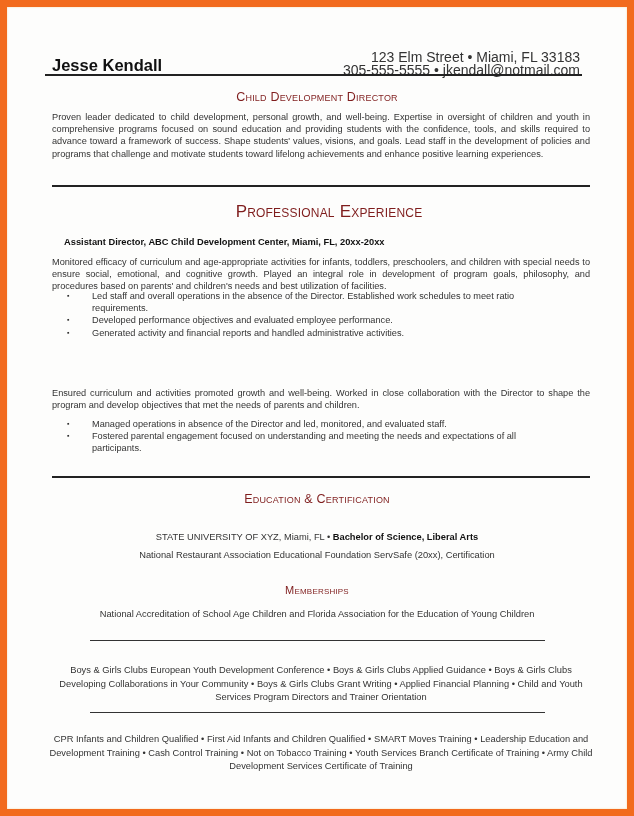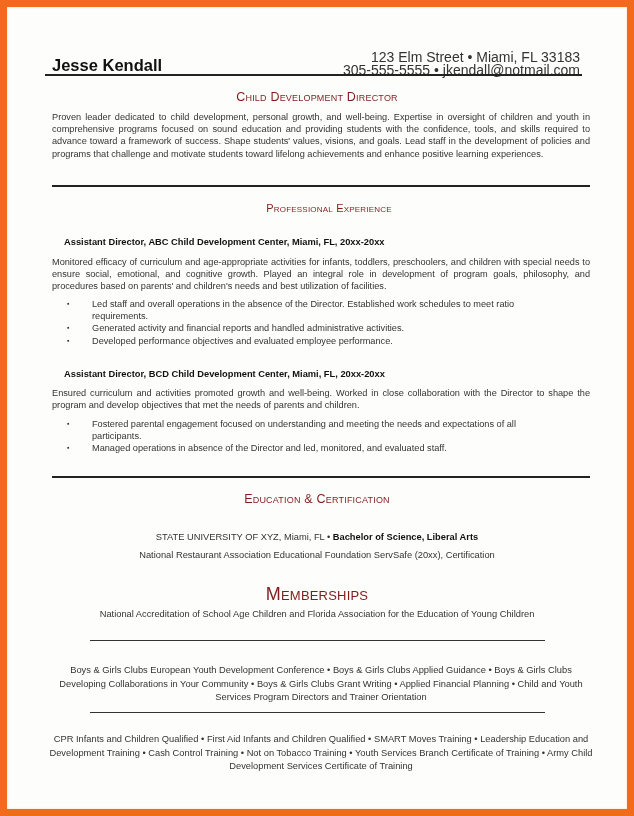--- a/index.html
+++ b/index.html
@@ -70,46 +70,45 @@
     <div>123 Elm Street • Miami, FL 33183</div>
     <div>305-555-5555 • jkendall@notmail.com</div>
   </div>
   <div class="abs rule" style="left:38px; width:537px; top:67px;"></div>
 
   <div class="abs sec-title" style="top:83px; font-size:12.5px;">Child Development Director</div>
   <div class="abs para" style="top:104px; left:45px;">Proven leader dedicated to child development, personal growth, and well-being. Expertise in oversight of children and youth in comprehensive programs focused on sound education and providing students with the confidence, tools, and skills required to advance toward a framework of success. Shape students' values, visions, and goals. Lead staff in the development of policies and programs that challenge and motivate students toward lifelong achievements and enhance positive learning experiences.</div>
 
   <div class="abs rule" style="left:45px; width:538px; top:178px;"></div>
 
-  <div class="abs sec-title" style="top:195px; font-size:11px;padding-left:24px;">Professional Experience</div>
+  <div class="abs sec-title" style="top:195px; font-size:17px;padding-left:24px;">Professional Experience</div>
 
   <div class="abs job-title" style="top:230px;">Assistant Director, ABC Child Development Center, Miami, FL, 20xx-20xx</div>
   <div class="abs para" style="top:249px;">Monitored efficacy of curriculum and age-appropriate activities for infants, toddlers, preschoolers, and children with special needs to ensure social, emotional, and cognitive growth. Played an integral role in development of program goals, philosophy, and procedures based on parents' and children's needs and best utilization of facilities.</div>
-  <ul class="bullets" style="top:291px;">
+  <ul class="bullets" style="top:283px;">
     <li>Led staff and overall operations in the absence of the Director. Established work schedules to meet ratio requirements.</li>
+    <li>Developed performance objectives and evaluated employee performance.</li>
     <li>Generated activity and financial reports and handled administrative activities.</li>
-    <li>Developed performance objectives and evaluated employee performance.</li>
   </ul>
 
-  <div class="abs job-title" style="top:362px;">Assistant Director, BCD Child Development Center, Miami, FL, 20xx-20xx</div>
   <div class="abs para" style="top:380px;">Ensured curriculum and activities promoted growth and well-being. Worked in close collaboration with the Director to shape the program and develop objectives that met the needs of parents and children.</div>
   <ul class="bullets" style="top:411px;">
+    <li>Managed operations in absence of the Director and led, monitored, and evaluated staff.</li>
     <li>Fostered parental engagement focused on understanding and meeting the needs and expectations of all participants.</li>
-    <li>Managed operations in absence of the Director and led, monitored, and evaluated staff.</li>
   </ul>
 
   <div class="abs rule" style="left:45px; width:538px; top:469px;"></div>
 
   <div class="abs sec-title" style="top:485px; font-size:12.5px;">Education &amp; Certification</div>
   <div class="abs center-line" style="top:524px;">
     <span>STATE UNIVERSITY OF XYZ, Miami, FL</span><span> • </span><b>Bachelor of Science, Liberal Arts</b>
   </div>
   <div class="abs center-line" style="top:542px;">National Restaurant Association Educational Foundation ServSafe (20xx), Certification</div>
 
-  <div class="abs sec-title" style="top:577px; font-size:18px;">Memberships</div>
+  <div class="abs sec-title" style="top:577px; font-size:11px;">Memberships</div>
   <div class="abs center-line" style="top:601px;">National Accreditation of School Age Children and Florida Association for the Education of Young Children</div>
 
   <div class="abs rule-thin" style="left:83px; width:455px; top:633px;"></div>
   <div class="abs center-block" style="top:641px;">Boys &amp; Girls Clubs European Youth Development Conference • Boys &amp; Girls Clubs Applied Guidance • Boys &amp; Girls Clubs Developing Collaborations in Your Community • Boys &amp; Girls Clubs Grant Writing • Applied Financial Planning • Child and Youth Services Program Directors and Trainer Orientation</div>
 
   <div class="abs rule-thin" style="left:83px; width:455px; top:705px;"></div>
   <div class="abs center-block" style="top:710px;">CPR Infants and Children Qualified • First Aid Infants and Children Qualified • SMART Moves Training • Leadership Education and Development Training • Cash Control Training • Not on Tobacco Training • Youth Services Branch Certificate of Training • Army Child Development Services Certificate of Training</div>
 
 </div>
 

